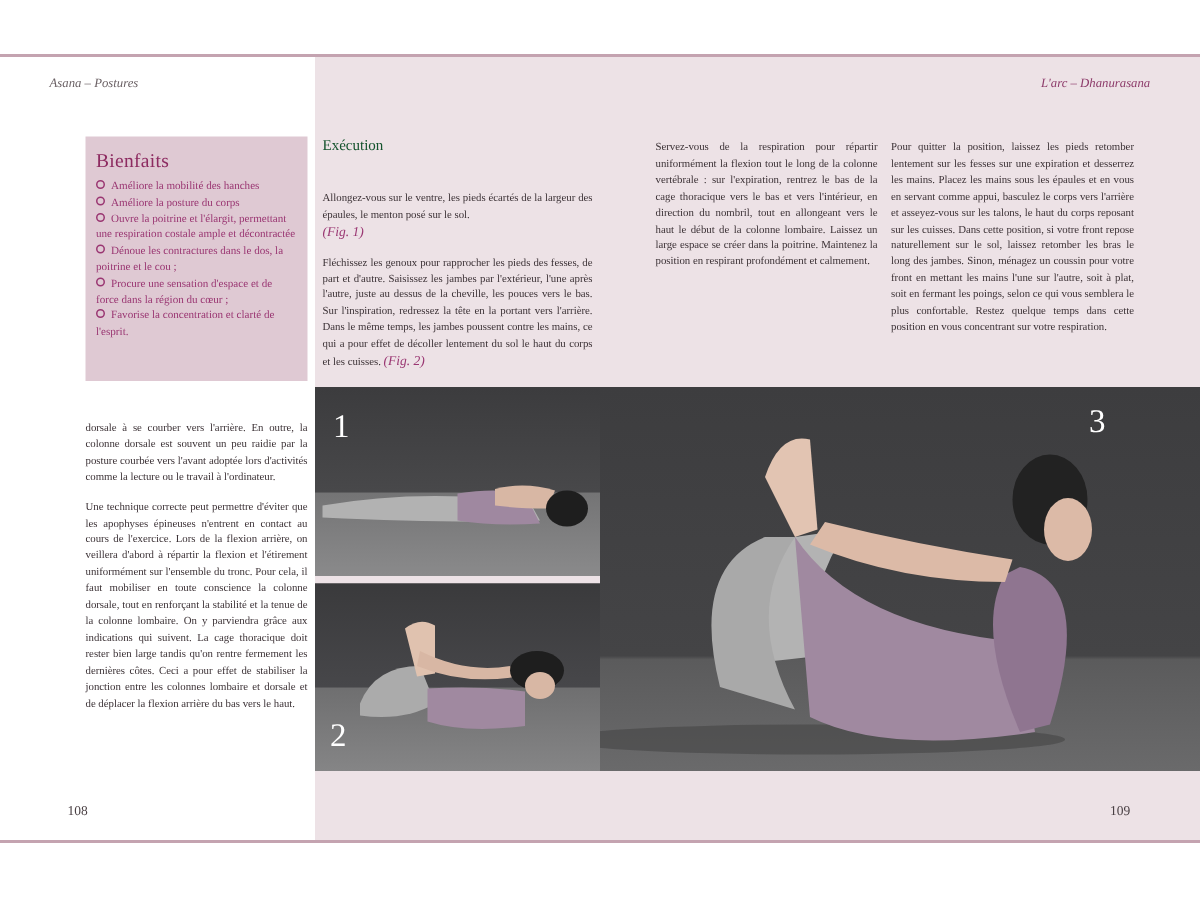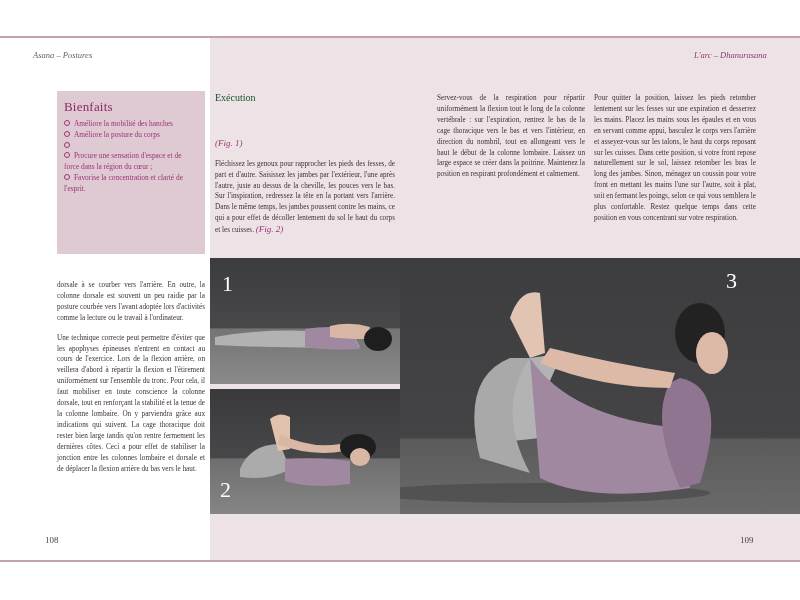--- a/index.html
+++ b/index.html
@@ -54,29 +54,30 @@
 <div class="rule-bottom"></div>
 
 <div class="running-head rh-left">Asana – Postures</div>
 <div class="running-head rh-right">L'arc – Dhanurasana</div>
 
 <div class="bienfaits">
   <h2>Bienfaits</h2>
   <ul>
     <li><span class="bullet"></span><span>Améliore la mobilité des hanches</span></li>
     <li><span class="bullet"></span><span>Améliore la posture du corps</span></li>
-    <li><span class="bullet"></span></li>
+    <li><span class="bullet"></span><span>Ouvre la poitrine et l'élargit, permettant une respiration costale ample et décontractée</span></li>
+    <li><span class="bullet"></span><span>Dénoue les contractures dans le dos, la poitrine et le cou ;</span></li>
     <li><span class="bullet"></span><span>Procure une sensation d'espace et de force dans la région du cœur ;</span></li>
     <li><span class="bullet"></span><span>Favorise la concentration et clarté de l'esprit.</span></li>
   </ul>
 </div>
 
 <div class="col col-exec">
   <h2>Exécution</h2>
-  <p><br><span class="fig">(Fig. 1)</span></p>
+  <p><span>Allongez-vous sur le ventre, les pieds écartés de la largeur des épaules, le menton posé sur le sol.</span><br><span class="fig">(Fig. 1)</span></p>
   <p><span>Fléchissez les genoux pour rapprocher les pieds des fesses, de part et d'autre. Saisissez les jambes par l'extérieur, l'une après l'autre, juste au dessus de la cheville, les pouces vers le bas. Sur l'inspiration, redressez la tête en la portant vers l'arrière. Dans le même temps, les jambes poussent contre les mains, ce qui a pour effet de décoller lentement du sol le haut du corps et les cuisses.</span> <span class="fig">(Fig. 2)</span></p>
 </div>
 
 <div class="col col-mid">
   <p>Servez-vous de la respiration pour répartir uniformément la flexion tout le long de la colonne vertébrale : sur l'expiration, rentrez le bas de la cage thoracique vers le bas et vers l'intérieur, en direction du nombril, tout en allongeant vers le haut le début de la colonne lombaire. Laissez un large espace se créer dans la poitrine. Maintenez la position en respirant profondément et calmement.</p>
 </div>
 
 <div class="col col-right">
   <p>Pour quitter la position, laissez les pieds retomber lentement sur les fesses sur une expiration et desserrez les mains. Placez les mains sous les épaules et en vous en servant comme appui, basculez le corps vers l'arrière et asseyez-vous sur les talons, le haut du corps reposant sur les cuisses. Dans cette position, si votre front repose naturellement sur le sol, laissez retomber les bras le long des jambes. Sinon, ménagez un coussin pour votre front en mettant les mains l'une sur l'autre, soit à plat, soit en fermant les poings, selon ce qui vous semblera le plus confortable. Restez quelque temps dans cette position en vous concentrant sur votre respiration.</p>
 </div>

